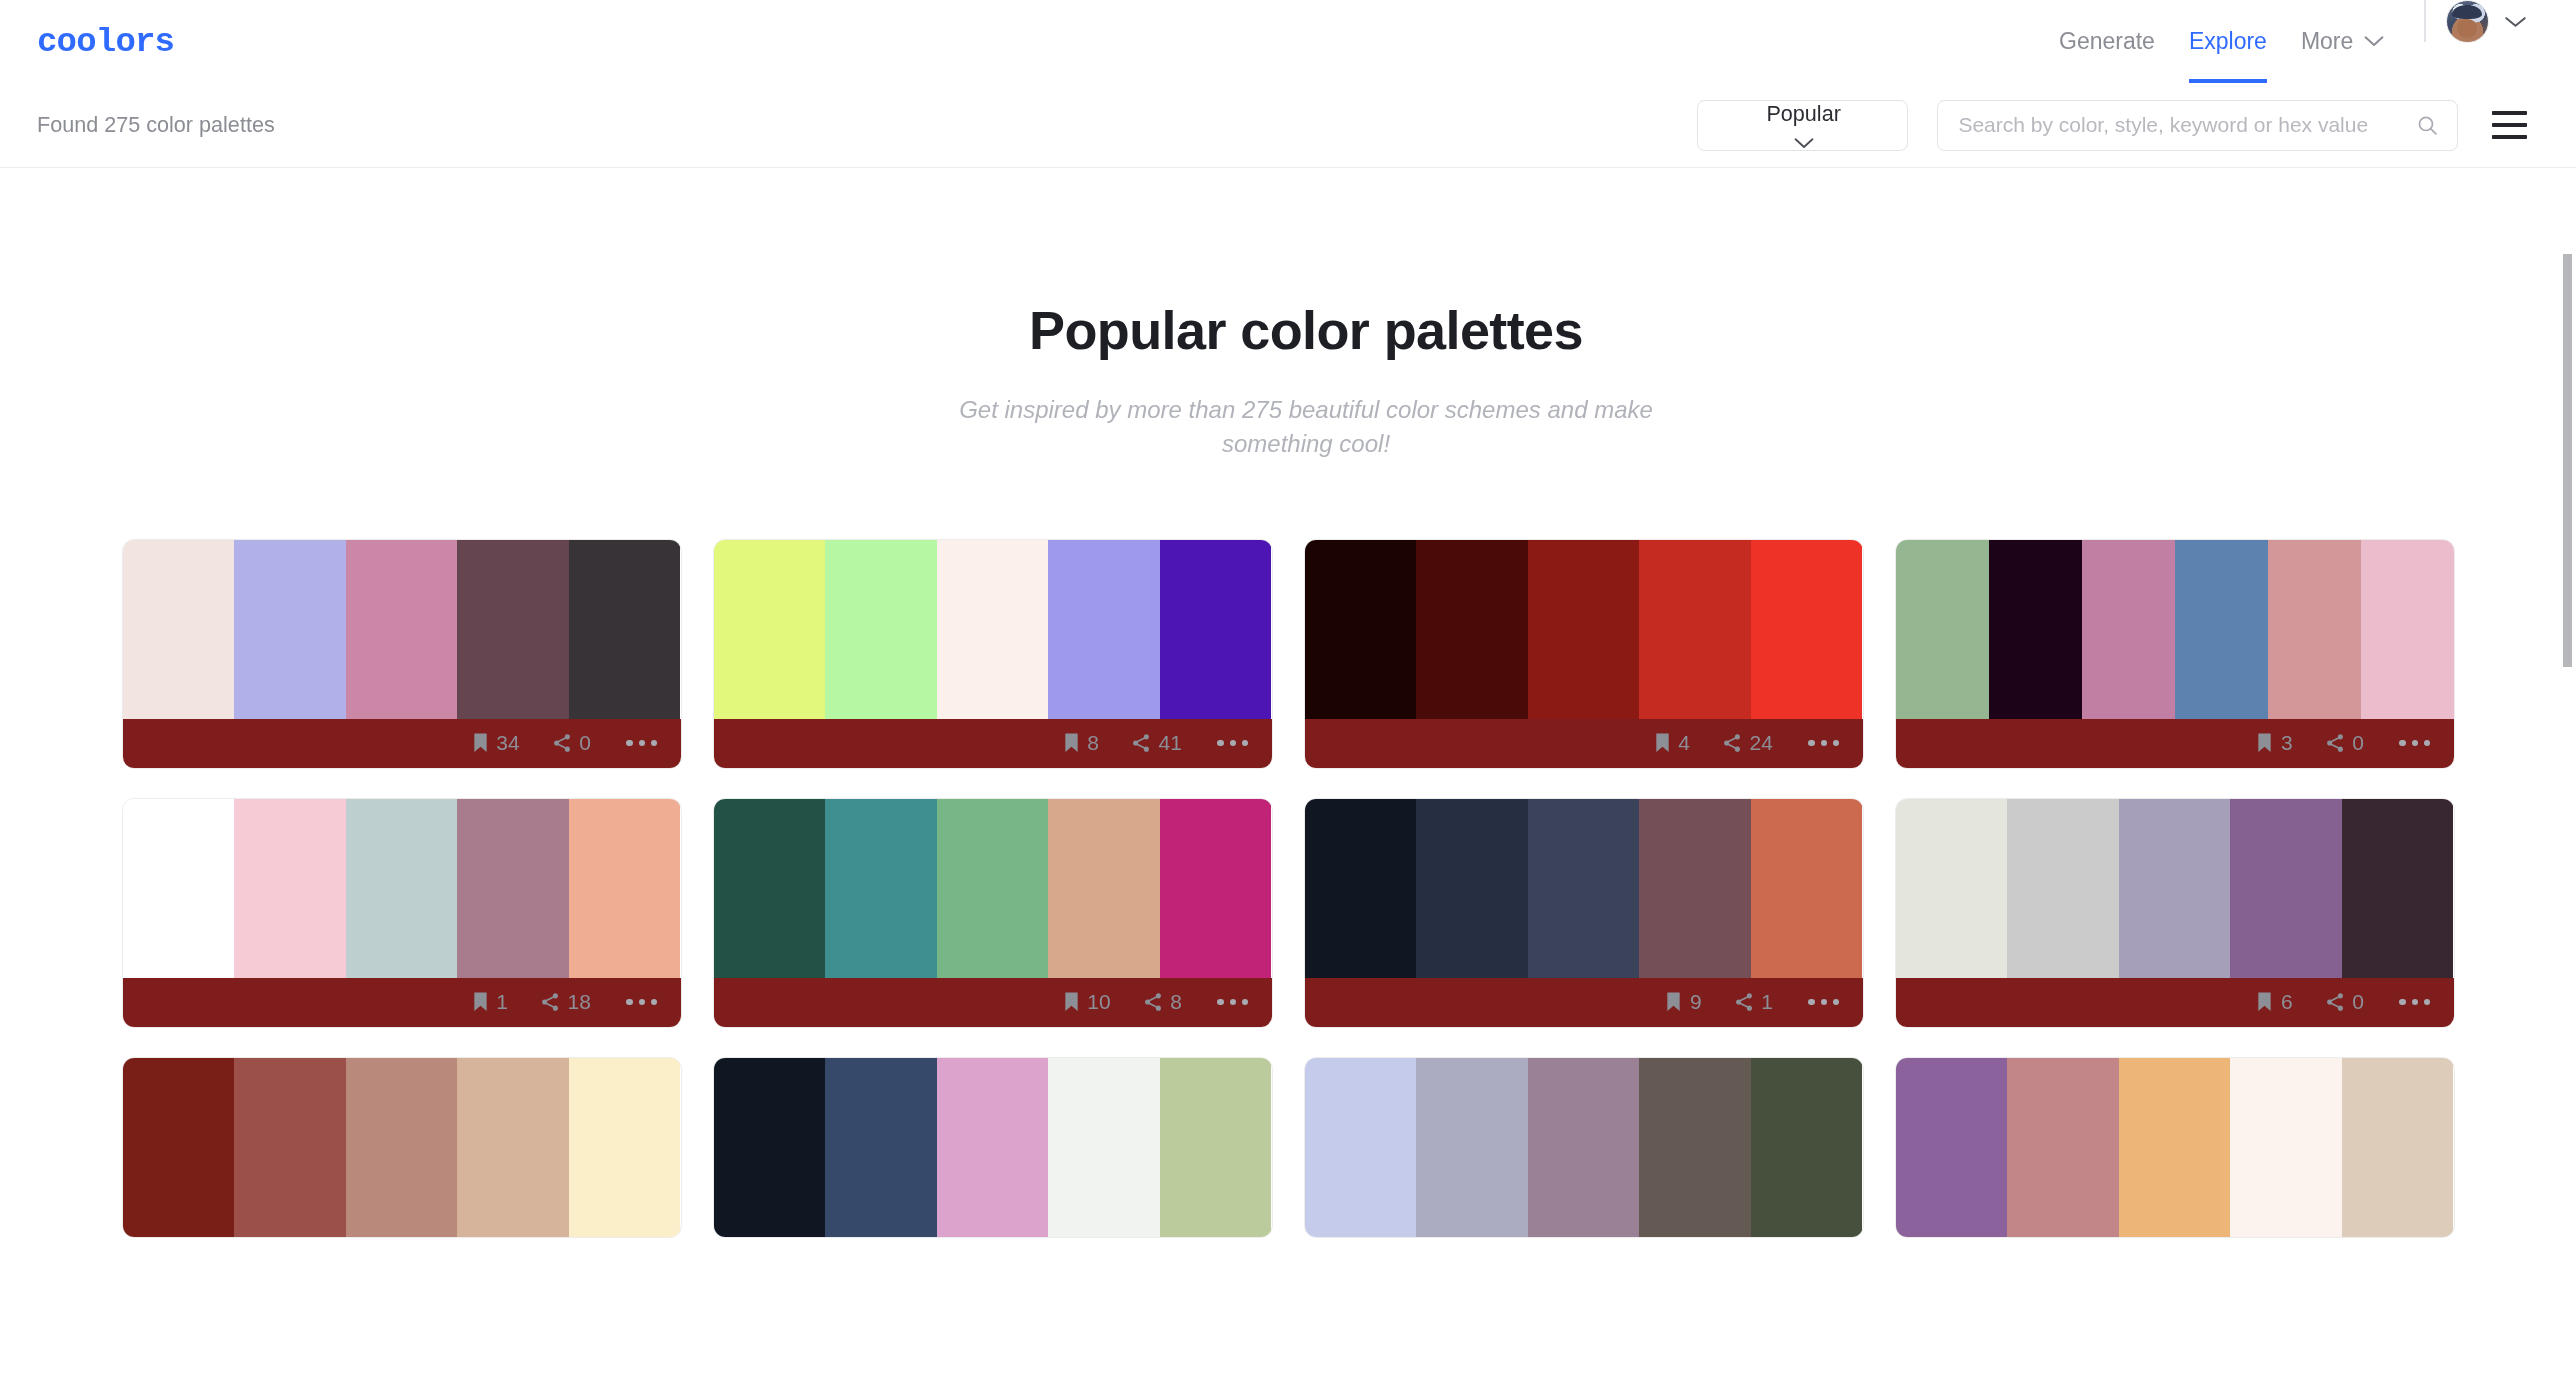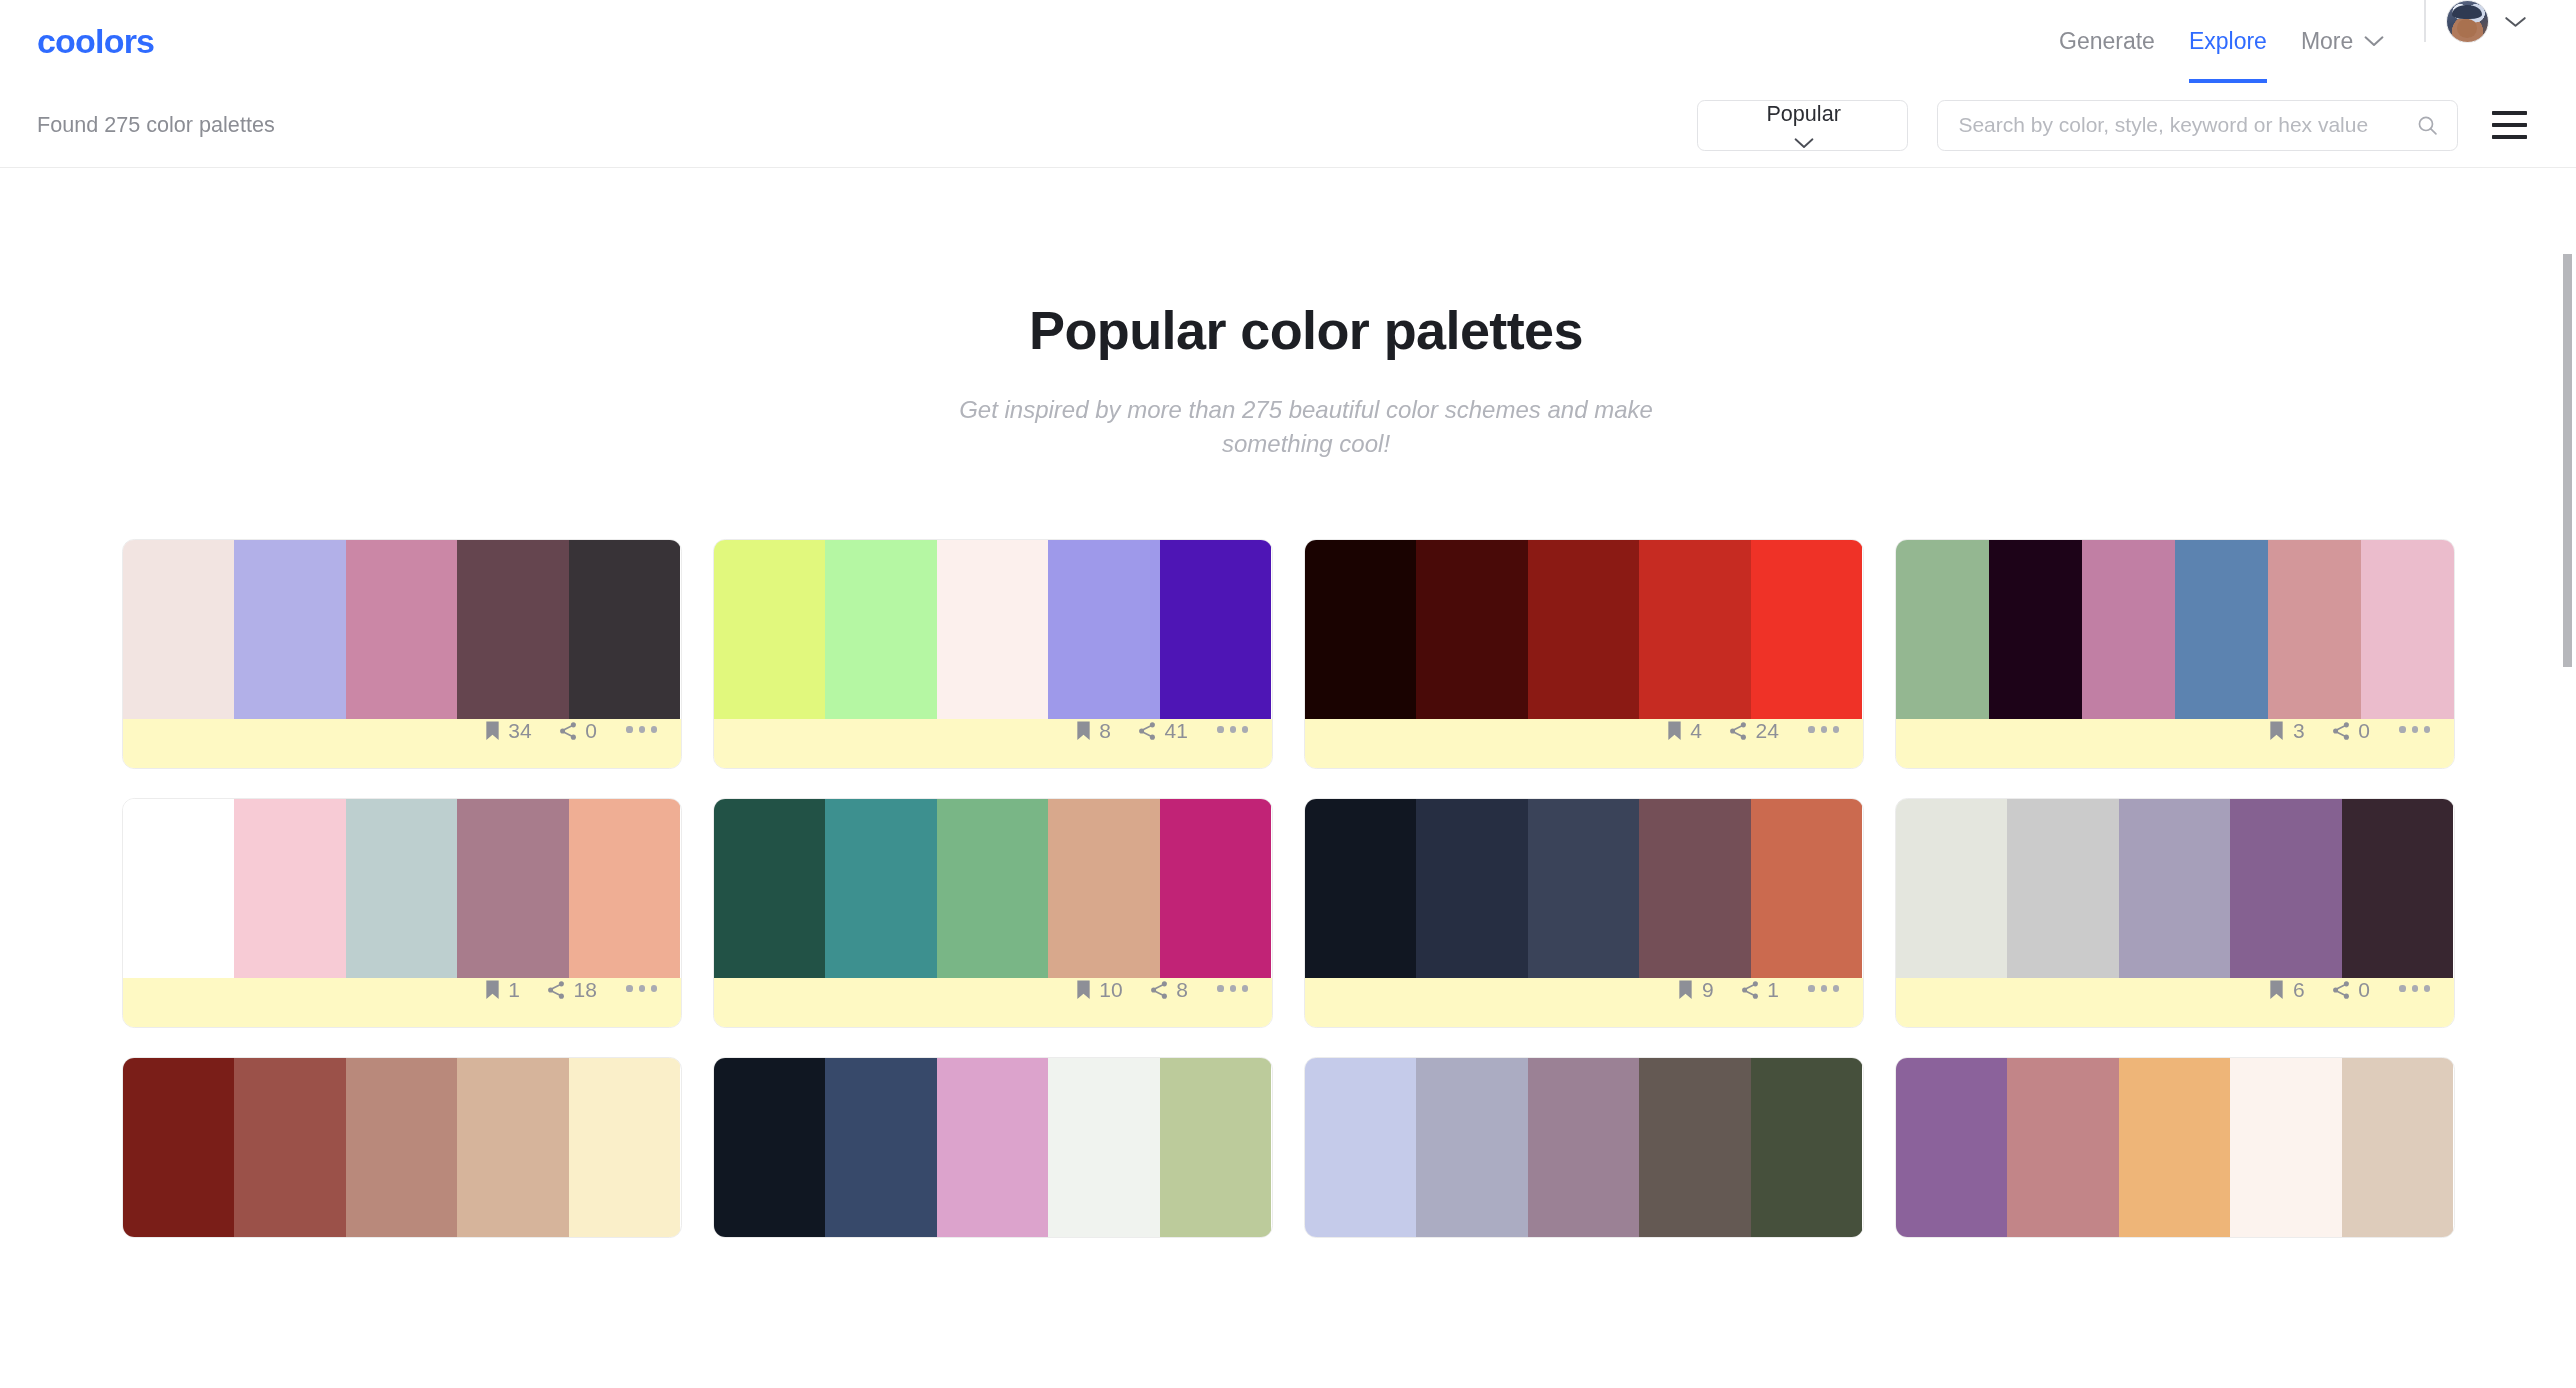--- a/index.html
+++ b/index.html
@@ -13,21 +13,21 @@
   
   .topnav {
     position: relative;
     height: 83px;
     display: flex;
     align-items: center;
     padding: 0 49px 0 37px;
     background: #fff;
   }
   .logo {
-    font-family: Liberation Sans, sans-serif;
+    font-family: Liberation Mono, monospace;
     font-weight: bold;
     font-size: 34px;
     letter-spacing: -0.8px;
     color: #2F6BFF;
     user-select: none;
   }
   .nav-right {
     margin-left: auto;
     display: flex;
     align-items: flex-start;
@@ -181,25 +181,25 @@
     border-radius: 12.3px;
     overflow: hidden;
     background: #fff;
     cursor: pointer;
   }
   .swatches { display: flex; height: 179px; }
   .swatches > div { flex: 1 1 0; }
   .card-footer {
     height: 49px;
     display: flex;
-    align-items: flex-start;
+    align-items: center;
     justify-content: flex-end;
-    gap: 0;
+    gap: 6px;
     padding-right: 21.6px;
-    background: #fef9c3;
+    background: #7f1d1d;
   }
   .stat {
     display: flex;
     align-items: center;
     gap: 7.7px;
     color: #8d8f97;
     font-size: 21px;
     margin-left: 26px;
     cursor: pointer;
   }

